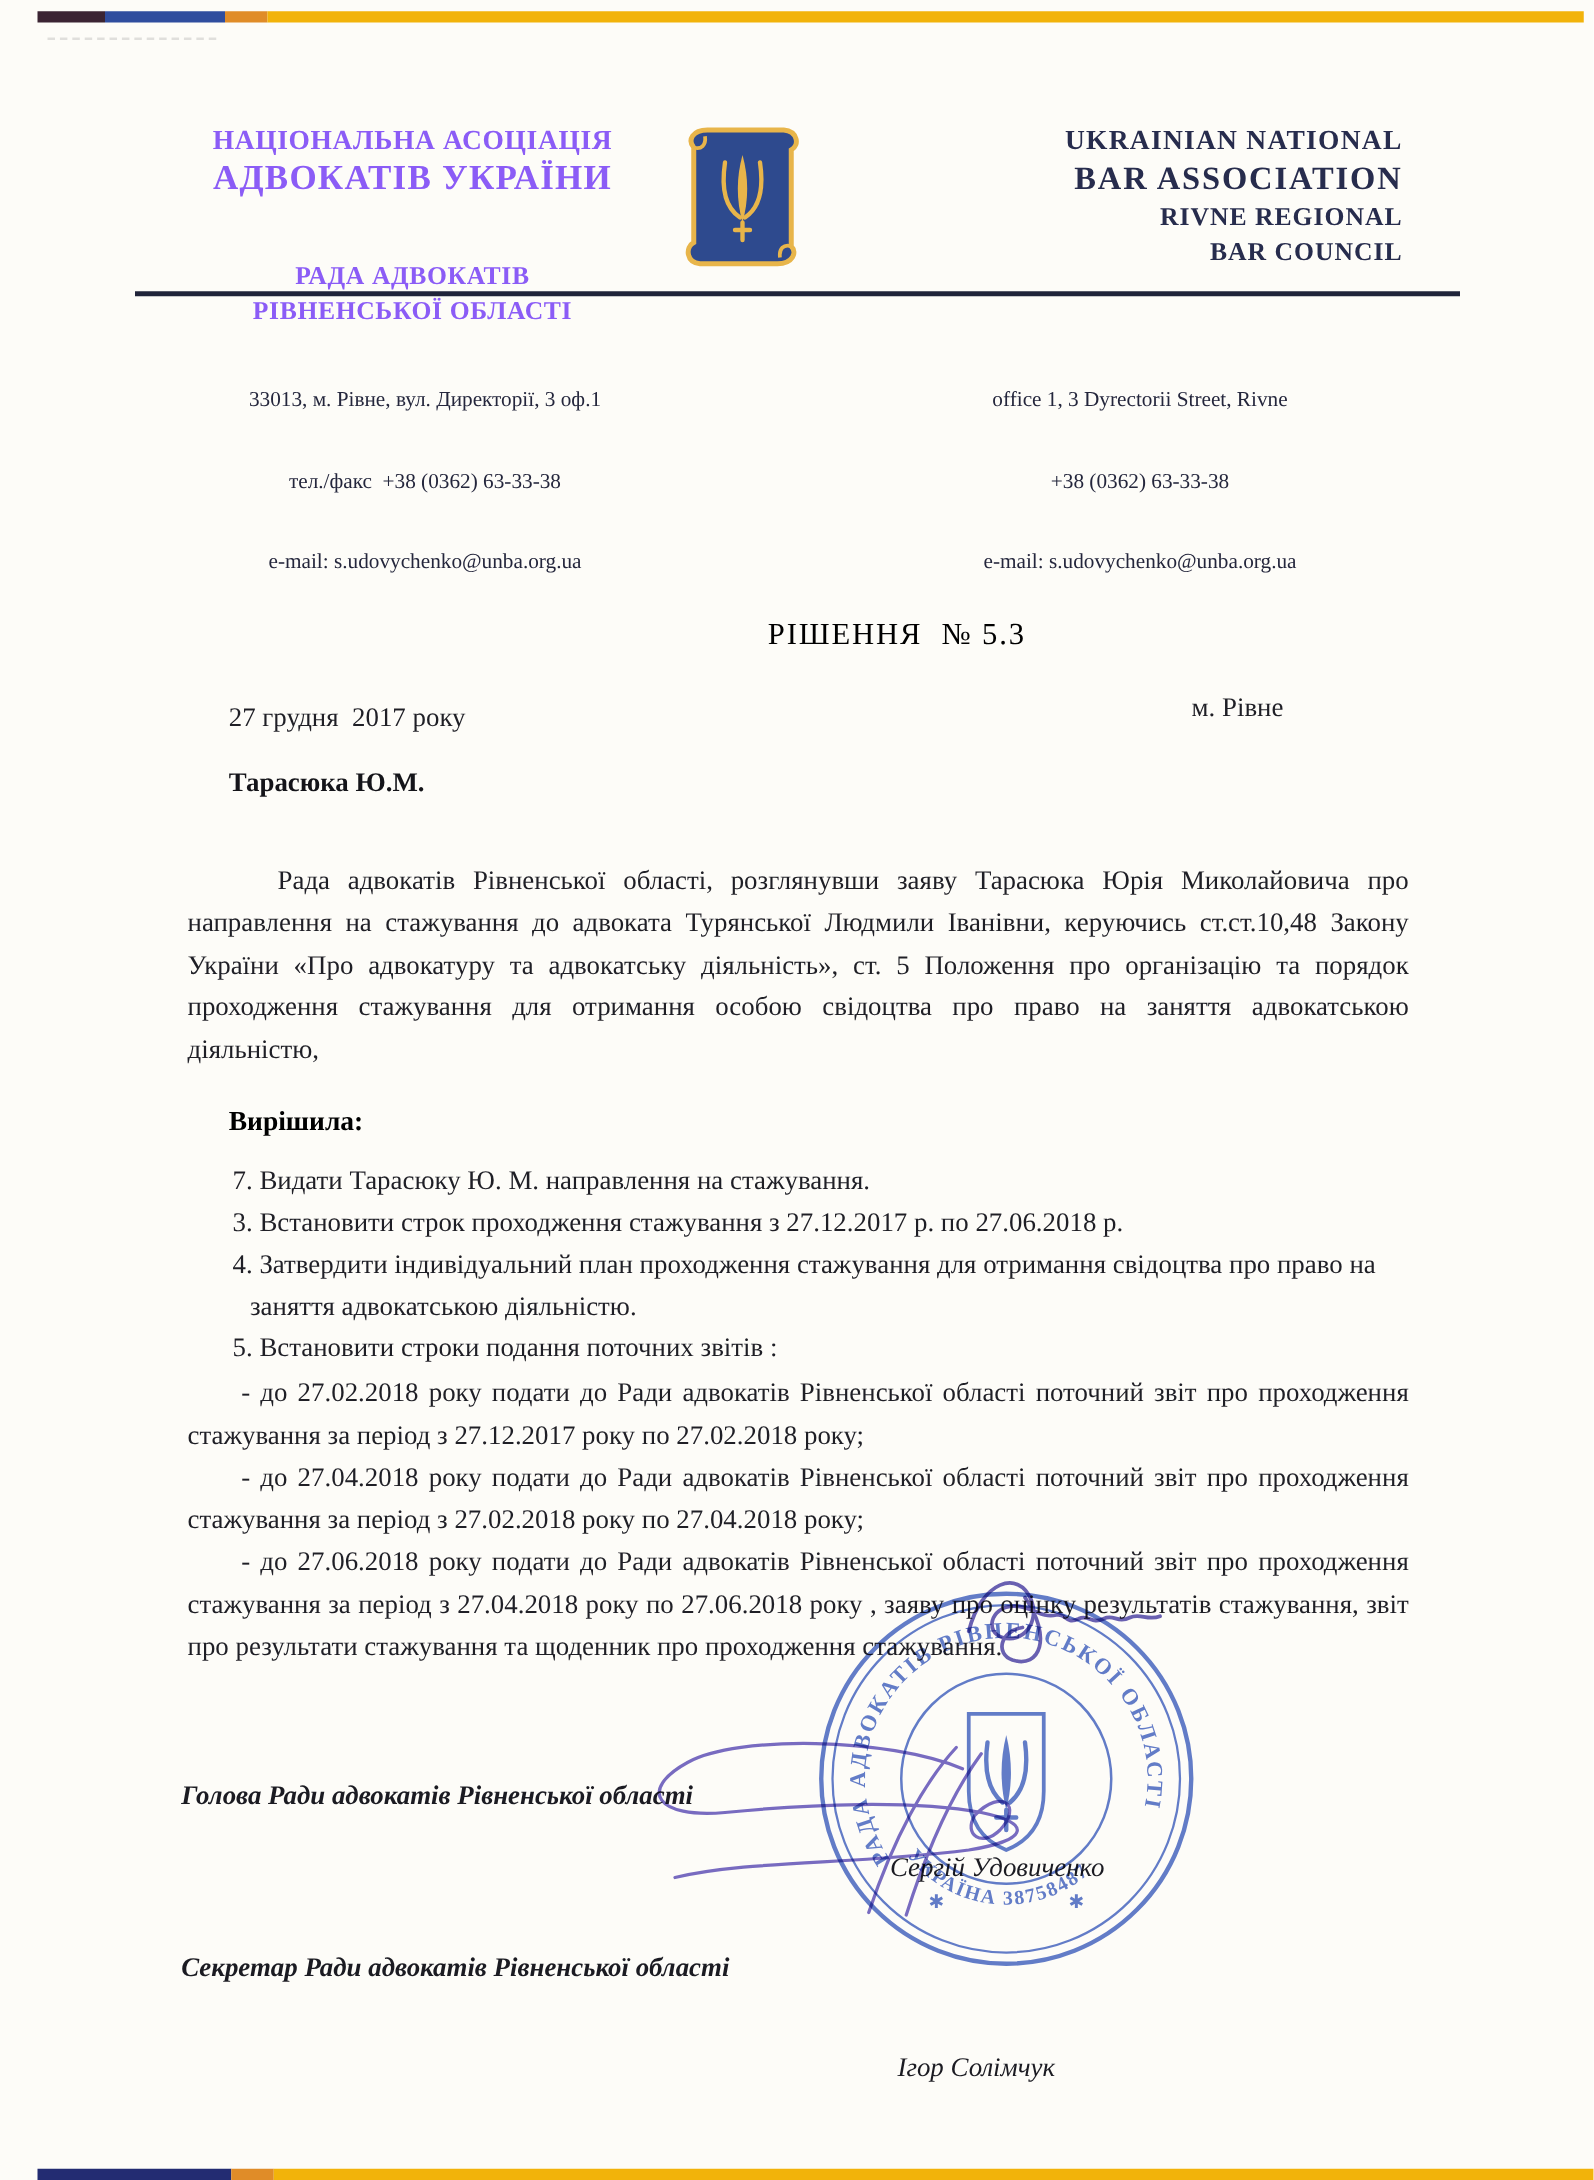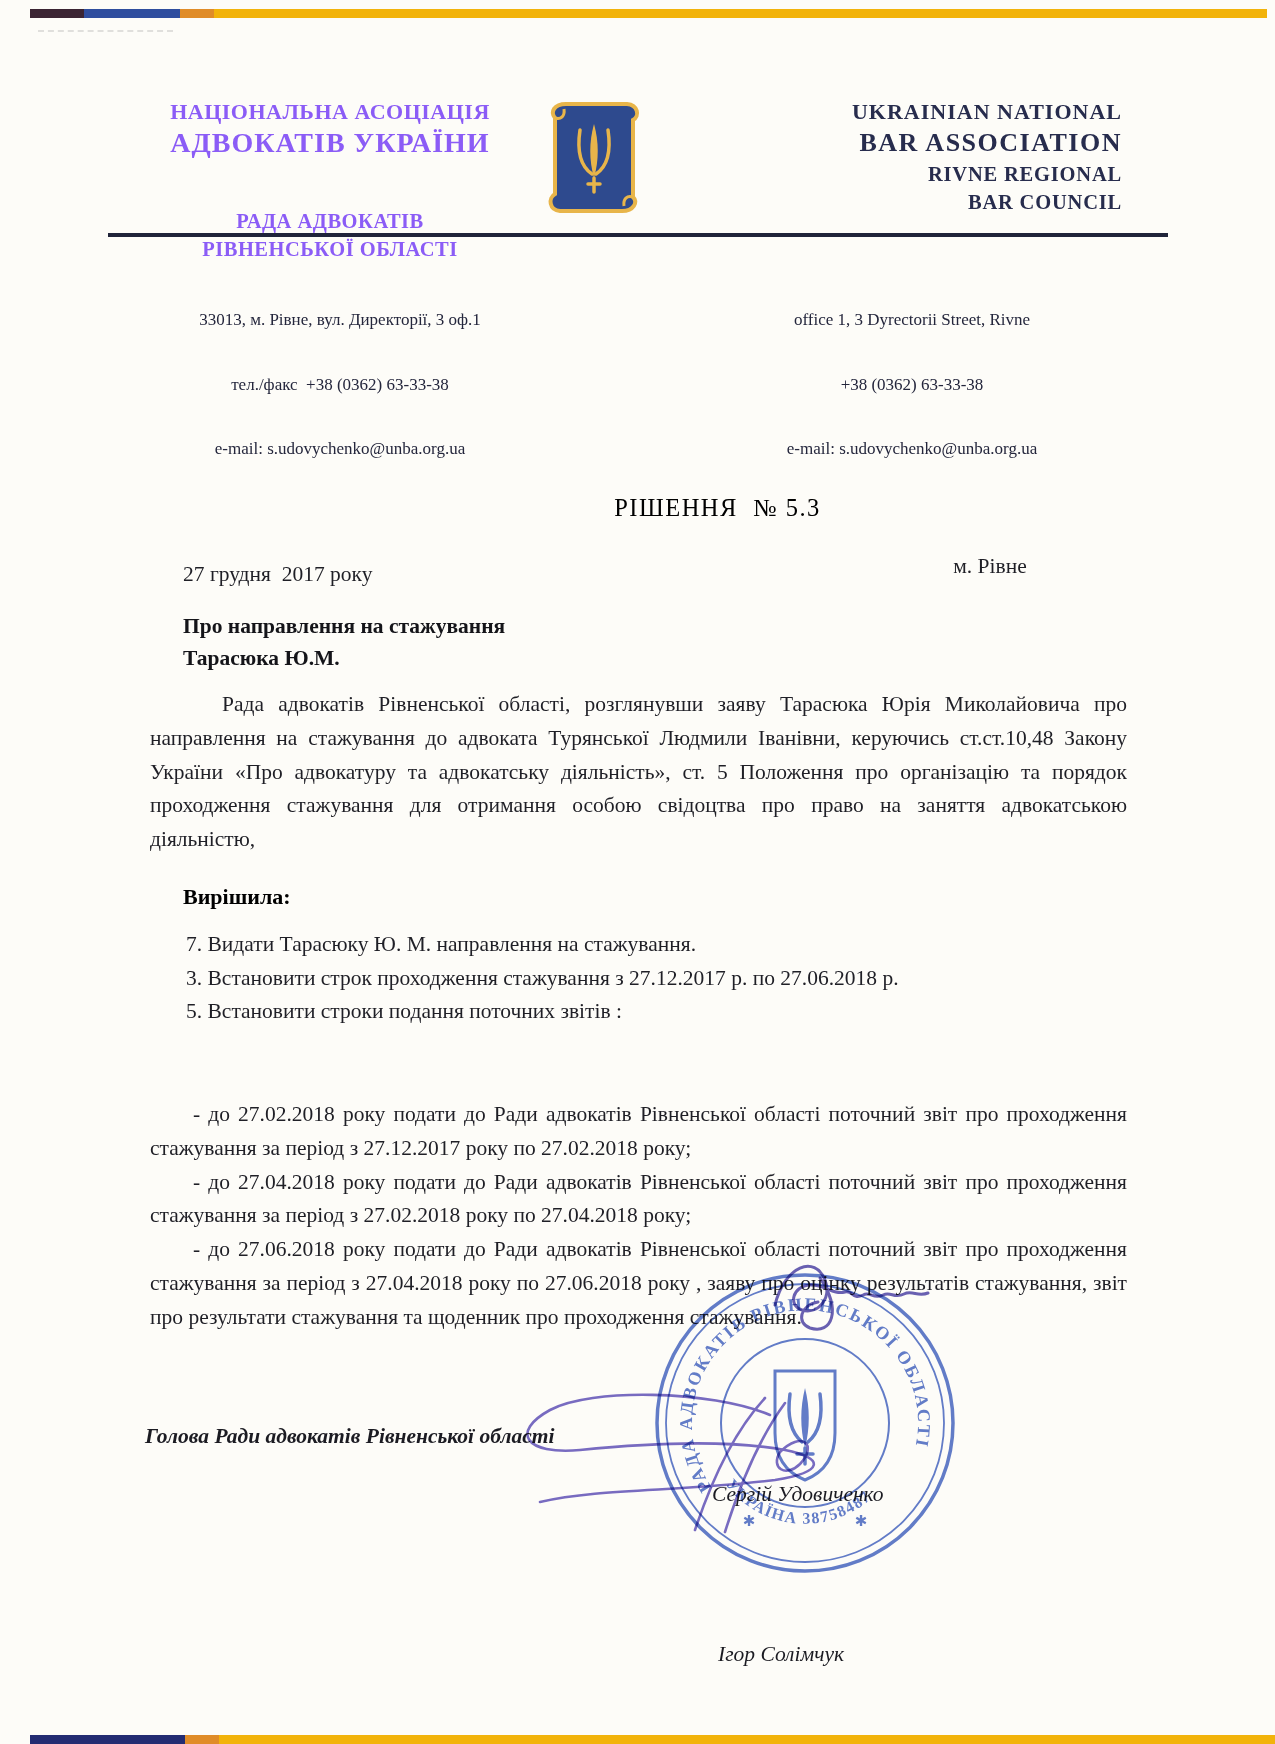--- a/index.html
+++ b/index.html
@@ -120,43 +120,44 @@
 
   <div class="content">
     <div class="doc-title">РІШЕННЯ  № 5.3</div>
 
     <div class="date-row">
       <span class="doc-date">27 грудня  2017 року</span>
       <span class="doc-place">м. Рівне</span>
     </div>
 
     <div class="subject">
-      <div>Про направлення на стажування</div>
       <div>Тарасюка Ю.М.</div>
     </div>
 
     <div class="preamble">Рада адвокатів Рівненської області, розглянувши заяву Тарасюка Юрія Миколайовича про направлення на стажування до адвоката Турянської Людмили Іванівни, керуючись ст.ст.10,48 Закону України «Про адвокатуру та адвокатську діяльність», ст. 5 Положення про організацію та порядок проходження стажування для отримання особою свідоцтва про право на заняття адвокатською діяльністю,</div>
 
     <div class="decision-heading">Вирішила:</div>
 
     <div class="decision-list">
       <div class="decision-item">7. Видати Тарасюку Ю. М. направлення на стажування.</div>
       <div class="decision-item">3. Встановити строк проходження стажування з 27.12.2017 р. по 27.06.2018 р.</div>
+      <div class="decision-item">4. Затвердити індивідуальний план проходження стажування для отримання свідоцтва про право на заняття адвокатською діяльністю.</div>
       <div class="decision-item">5. Встановити строки подання поточних звітів :</div>
     </div>
 
     <div class="report-list">
       <div class="report-item">- до 27.02.2018 року подати до Ради адвокатів Рівненської області поточний звіт про проходження стажування за період з 27.12.2017 року по 27.02.2018 року;</div>
       <div class="report-item">- до 27.04.2018 року подати до Ради адвокатів Рівненської області поточний звіт про проходження стажування за період з 27.02.2018 року по 27.04.2018 року;</div>
       <div class="report-item">- до 27.06.2018 року подати до Ради адвокатів Рівненської області поточний звіт про проходження стажування за період з 27.04.2018 року по 27.06.2018 року , заяву про оцінку результатів стажування, звіт про результати стажування та щоденник про проходження стажування.</div>
     </div>
   </div>
 
   <div class="sig-title chairman">Голова Ради адвокатів Рівненської області</div>
   <div class="sig-name chairman">Сергій Удовиченко</div>
+  <div class="sig-title secretary">Секретар Ради адвокатів Рівненської області</div>
   <div class="sig-name secretary">Ігор Солімчук</div>
 
   <svg class="stamp-svg" width="310" height="310" viewBox="0 0 310 310">
     <g stroke="#4060c2" fill="none">
       <circle cx="155" cy="155" r="148" stroke-width="3.5"></circle>
       <circle cx="155" cy="155" r="139" stroke-width="1.8"></circle>
       <circle cx="155" cy="155" r="84" stroke-width="2"></circle>
     </g>
     <defs>
       <path id="ringPath" d="M 75 235 A 113 113 0 1 1 235 235"></path>

